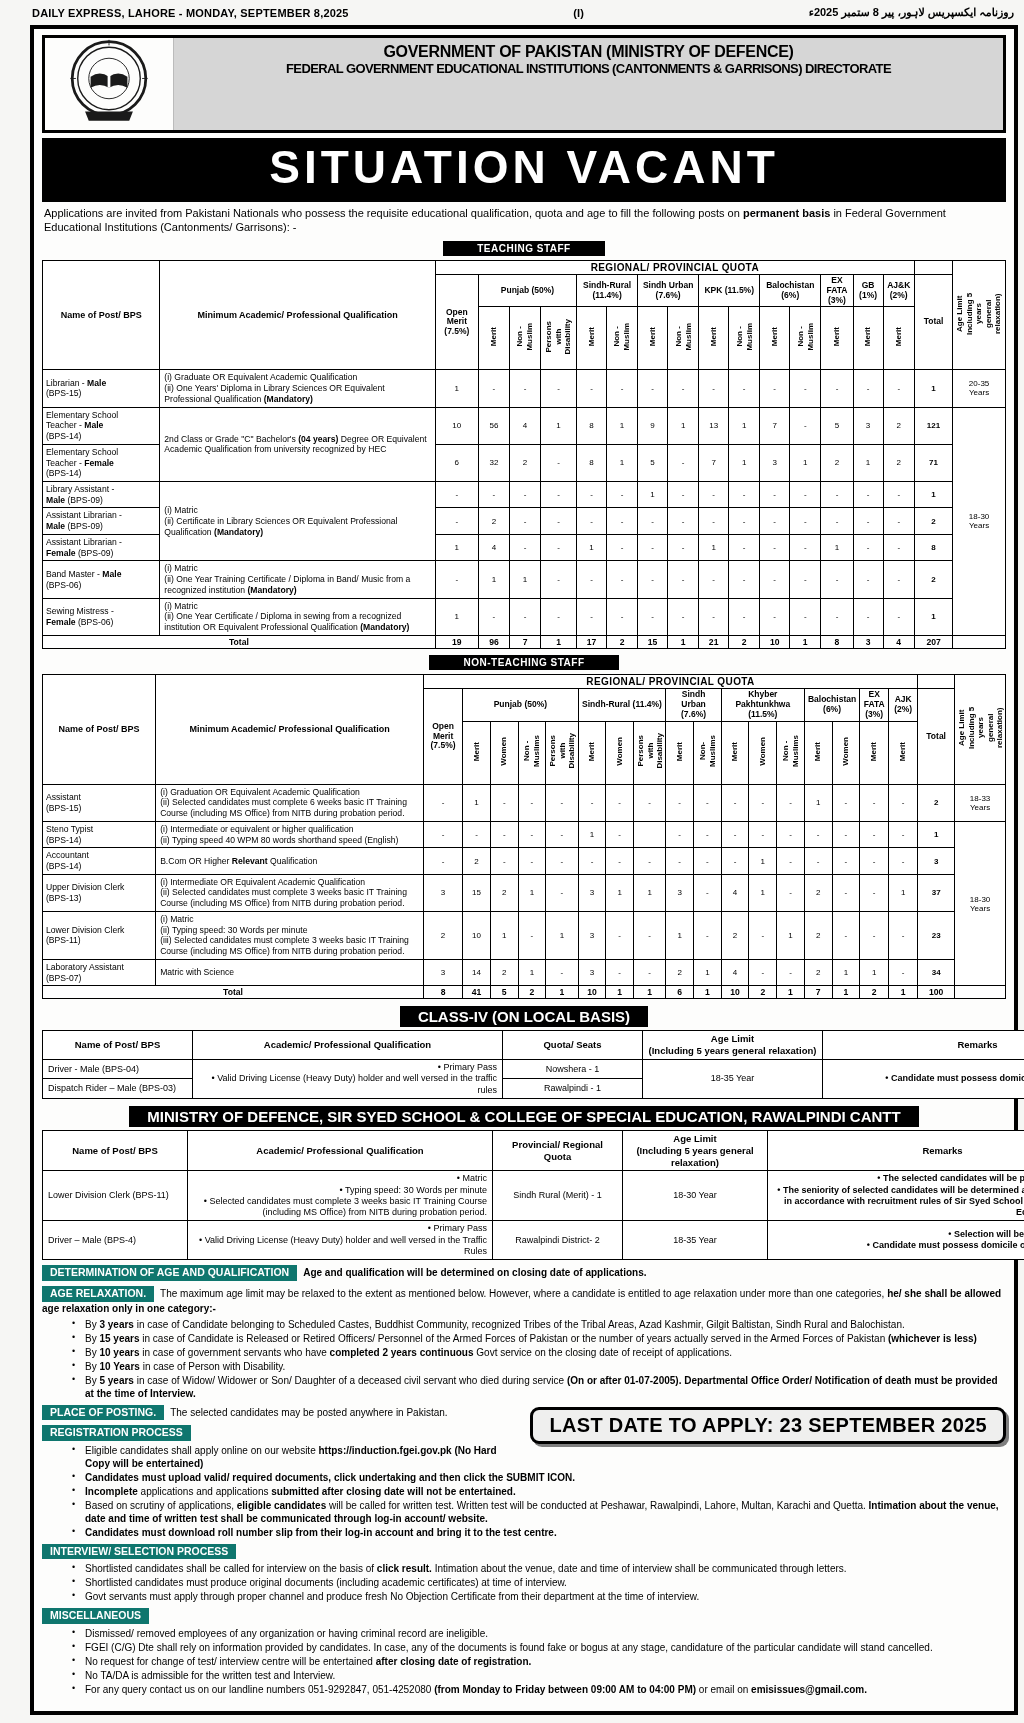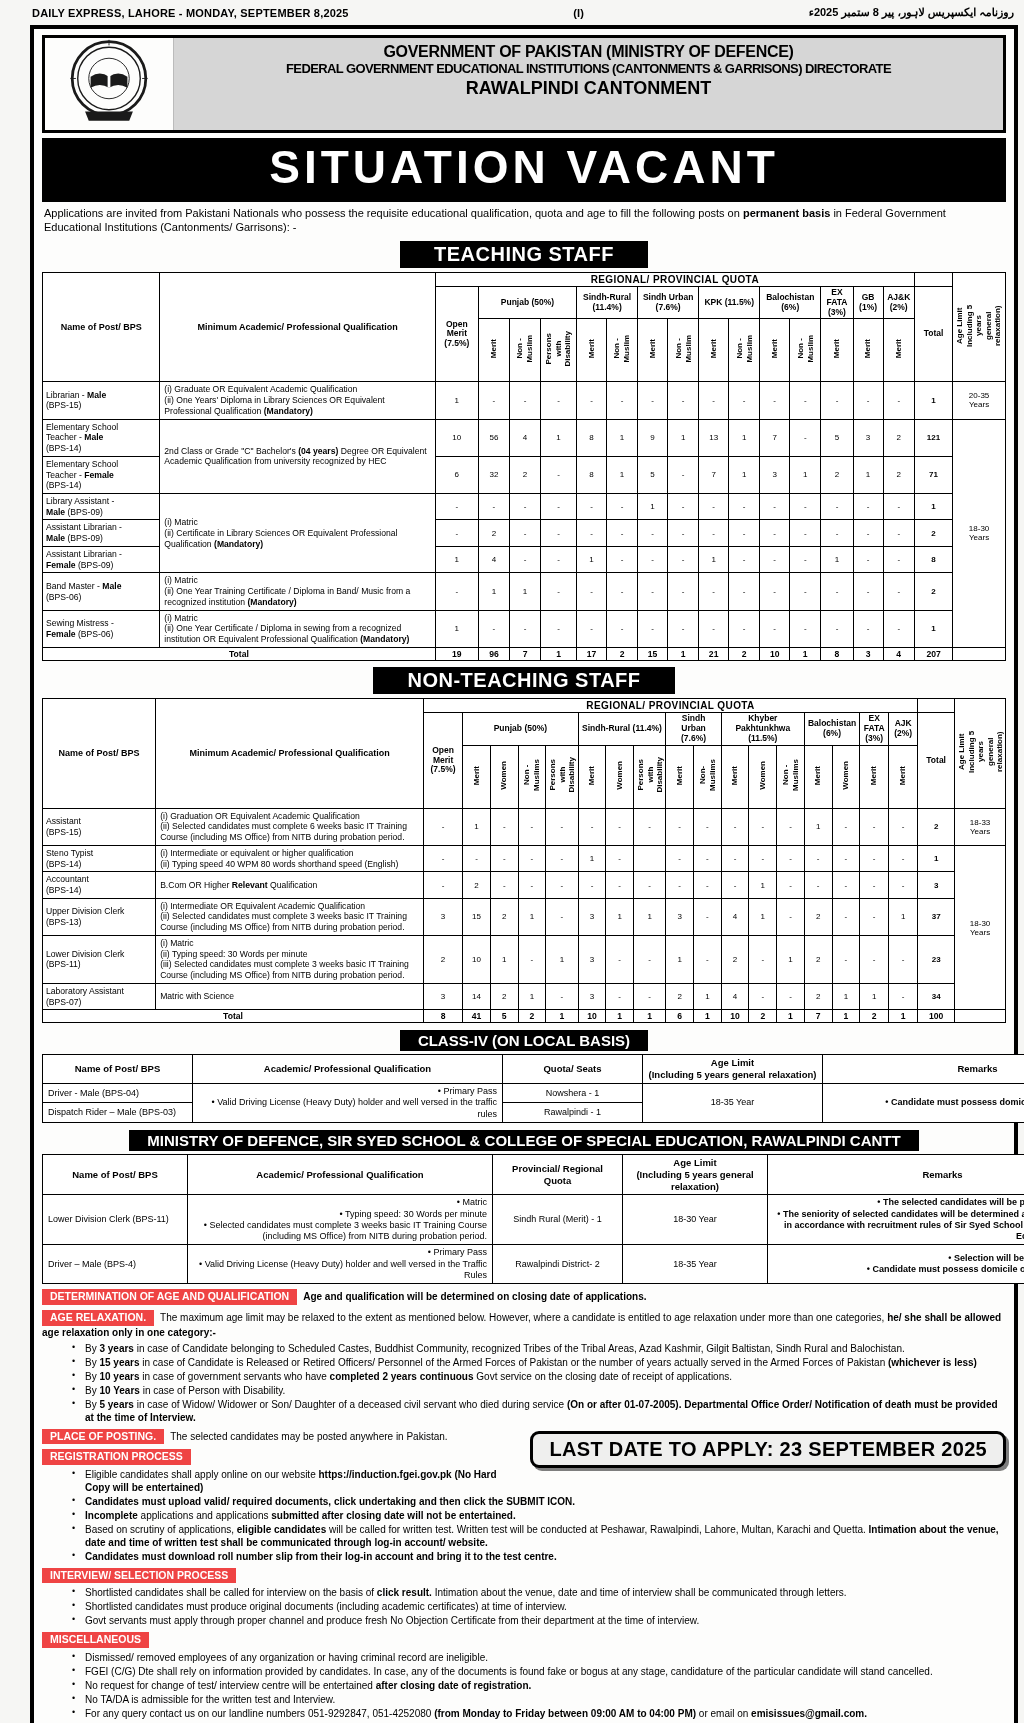--- a/index.html
+++ b/index.html
@@ -9,21 +9,21 @@
   .frame{margin:2px 6px 8px 30px;border:4px solid #000;padding:6px 8px 10px;background:#fdfdfc;}
   
   .gov{display:flex;border:3px solid #000;background:#d6d6d6;}
   .logo-box{width:128px;display:flex;align-items:center;justify-content:center;background:#fdfdfc;border-right:1px solid #bbb;}
   .gov-lines{flex:1;text-align:center;padding:5px 4px 7px;}
   .gov-lines .g1{font-size:16px;font-weight:bold;letter-spacing:-0.3px;}
   .gov-lines .g2{font-size:13px;font-weight:bold;letter-spacing:-0.6px;}
   .gov-lines .g3{font-size:18px;font-weight:bold;margin-top:2px;}
   .bar{background:#000;color:#fff;font-weight:bold;text-align:center;}
   .bar.main{font-size:46px;letter-spacing:4px;padding:2px 0 8px;margin:5px 0 4px;}
-  .bar.sect{display:table;margin:6px auto 4px;font-size:20px;padding:2px 34px;letter-spacing:0.5px;}
+  .bar.sect{display:table;margin:6px auto 4px;font-size:10px;padding:2px 34px;letter-spacing:0.5px;}
   .bar.wide{display:table;margin:7px auto 3px;font-size:15px;padding:2px 18px;}
   .intro{font-size:11px;margin:2px 2px 4px;line-height:1.3;}
   
   table.staff{width:100%;border-collapse:collapse;table-layout:fixed;background:#fff;}
   .staff th,.staff td{border:1px solid #000;padding:1px 2px;font-size:8px;text-align:center;vertical-align:middle;word-wrap:break-word;}
   .staff th{font-weight:bold;font-size:8.5px;line-height:1.15;}
   .staff th.quota{font-size:10px;letter-spacing:0.4px;}
   .staff th.hpost,.staff th.hqual{font-size:9px;}
   .staff td.qual{text-align:left;font-size:8.6px;line-height:1.25;padding:2px 4px;}
   .staff td.post{text-align:left;font-size:8.6px;line-height:1.25;padding:2px 3px;}
@@ -32,21 +32,21 @@
   .v{writing-mode:vertical-rl;transform:rotate(180deg);display:inline-block;font-weight:bold;font-size:8px;line-height:1.2;max-height:56px;}
   .staff th.vh{height:60px;}
   
   table.info{width:100%;border-collapse:collapse;table-layout:fixed;background:#fff;margin-top:1px;}
   .info th,.info td{border:1px solid #000;font-size:9px;padding:2px 5px;text-align:center;vertical-align:middle;line-height:1.25;}
   .info th{font-size:9.5px;}
   .info td.qual{text-align:right;}
   .info td.postl{text-align:left;}
   
   .sec{font-size:10px;margin:5px 0;line-height:1.3;}
-  .label{display:inline-block;background:#ef4444;color:#fff;font-weight:bold;font-size:10.5px;padding:1px 8px;margin-right:6px;}
+  .label{display:inline-block;background:#0f766e;color:#fff;font-weight:bold;font-size:10.5px;padding:1px 8px;margin-right:6px;}
   .sec ul{margin:3px 0 2px 30px;padding:0;list-style:none;}
   .sec li{margin:1px 0;padding-left:13px;position:relative;}
   .sec li::before{content:"\2022";position:absolute;left:0;top:0;font-size:9px;}
   .lastdate{float:right;border:3px solid #000;border-radius:9px;padding:4px 16px;font-size:20px;font-weight:bold;margin:2px 0 6px 14px;background:#efefee;box-shadow:3px 3px 0 rgba(0,0,0,0.5);letter-spacing:0.3px;}
   .clear{clear:both;}
 </style>
 </head>
 <body>
 
 <div class="masthead">
@@ -69,21 +69,20 @@
         <g stroke="#1a1a1a" stroke-width="1">
           <line x1="50" y1="2" x2="50" y2="8"></line>
             <line x1="14" y1="44" x2="8" y2="44"></line>
             <line x1="86" y1="44" x2="92" y2="44"></line>
         </g>
       </svg>
     </div>
     <div class="gov-lines">
       <div class="g1">GOVERNMENT OF PAKISTAN (MINISTRY OF DEFENCE)</div>
       <div class="g2">FEDERAL GOVERNMENT EDUCATIONAL INSTITUTIONS (CANTONMENTS &amp; GARRISONS) DIRECTORATE</div>
-      <div class="g3">RAWALPINDI CANTONMENT</div>
     </div>
   </div>
 
   <div class="bar main">SITUATION VACANT</div>
 
   <div class="intro">Applications are invited from Pakistani Nationals who possess the requisite educational qualification, quota and age to fill the following posts on <b>permanent basis</b> in Federal Government Educational Institutions (Cantonments/ Garrisons): -</div>
 
   <div class="bar sect">TEACHING STAFF</div>
   <div id="teaching-mount">
       <table class="staff">

